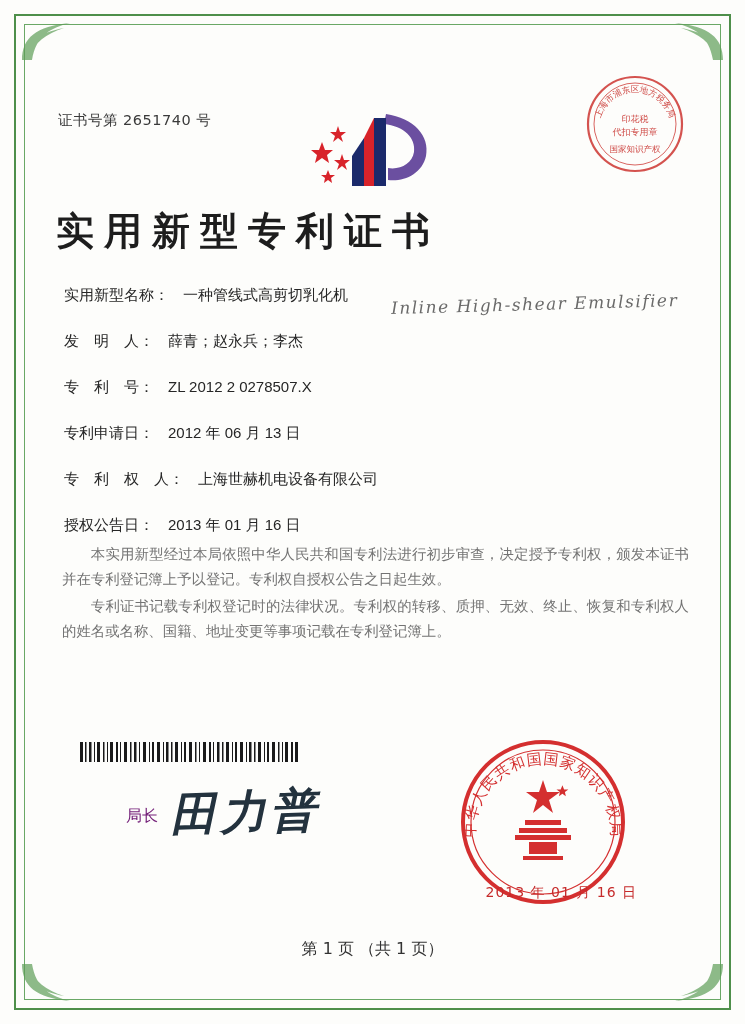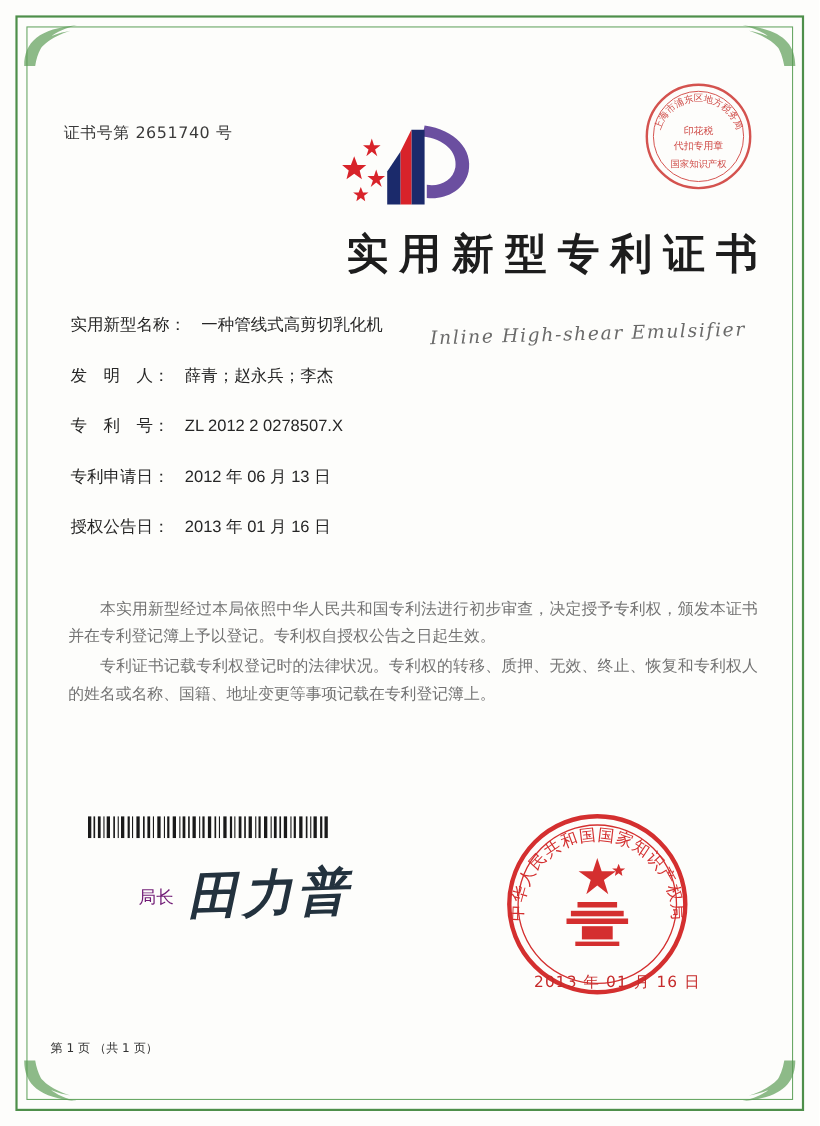--- a/index.html
+++ b/index.html
@@ -74,21 +74,21 @@
     right: 12px;
     top: 26px;
     width: 104px;
     height: 104px;
   }
 
   .title {
     position: absolute;
     left: 0; right: 0;
     top: 160px;
-    text-align: right;
+    text-align: left;
     font-family: "DejaVu Serif", "Liberation Serif", serif;
     font-weight: bold;
     font-size: 38px;
     letter-spacing: 10px;
     color: #1d1d1d;
     text-indent: 10px;
   }
 
   .fields {
     position: absolute;
@@ -183,21 +183,22 @@
     top: 838px;
     font-size: 14px;
     color: #c62b2b;
     letter-spacing: 1px;
   }
 
   .footer {
     position: absolute;
     left: 0; right: 0;
     bottom: 18px;
-    font-size: 11px;
+    text-align: center;
+    font-size: 16px;
     color: #333;
   }
 </style>
 </head>
 <body>
 
 <div class="page">
 
   <div class="border-outer"></div>
   <div class="border-inner"></div>
@@ -270,20 +271,24 @@
         <span class="field-label">发　明　人：</span>
         <span class="field-value">薛青；赵永兵；李杰</span>
       </div>
       <div class="field-row">
         <span class="field-label">专　利　号：</span>
         <span class="field-value">ZL 2012 2 0278507.X</span>
       </div>
       <div class="field-row">
         <span class="field-label">专利申请日：</span>
         <span class="field-value">2012 年 06 月 13 日</span>
+      </div>
+      <div class="field-row">
+        <span class="field-label">专　利　权　人：</span>
+        <span class="field-value">上海世赫机电设备有限公司</span>
       </div>
       <div class="field-row">
         <span class="field-label">授权公告日：</span>
         <span class="field-value">2013 年 01 月 16 日</span>
       </div>
     </div>
 
     <div class="handwritten">Inline High-shear Emulsifier</div>
 
     <div class="body-text">

